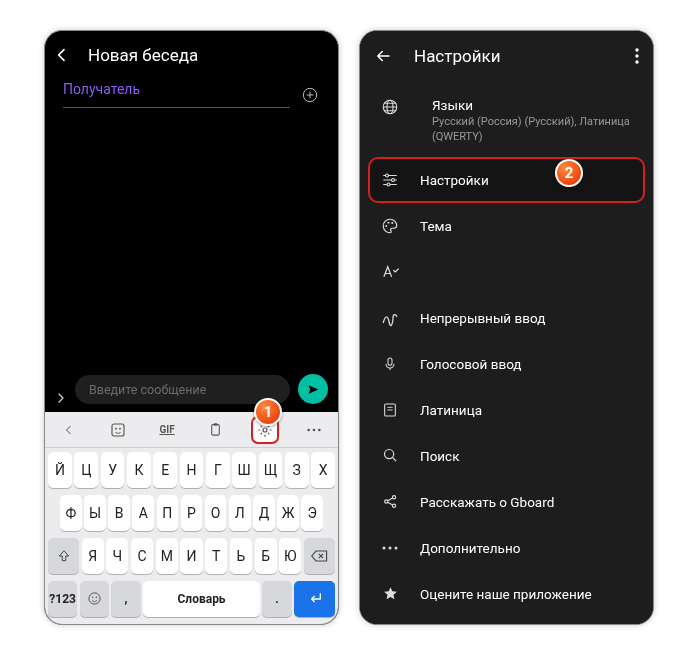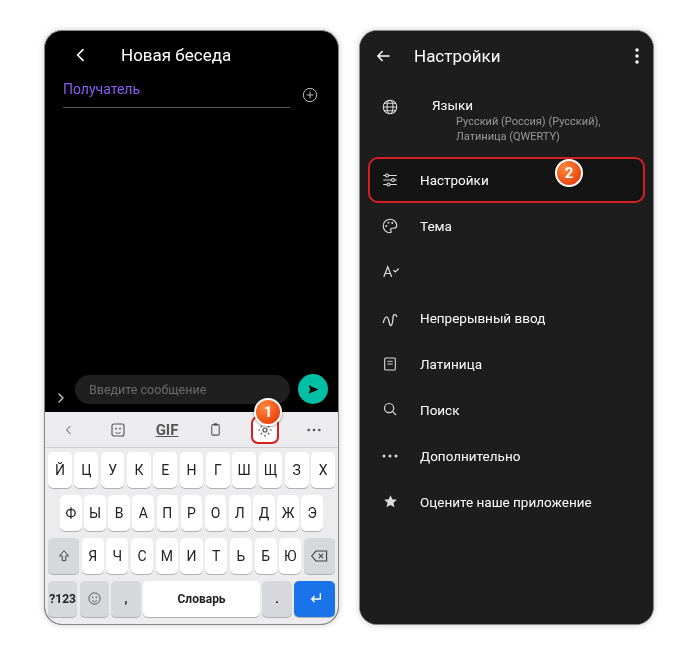--- a/index.html
+++ b/index.html
@@ -22,22 +22,22 @@
     border: 1px solid #888;
     box-shadow: 0 0 6px rgba(0,0,0,0.2);
     display: flex;
     flex-direction: column;
     color: #fff;
   }
   
   .msg-header {
     display: flex;
     align-items: center;
-    padding: 14px 14px 6px 28px;
-    gap: 32px;
+    padding: 14px 14px 6px 9px;
+    gap: 18px;
   }
   .msg-header .back { font-size: 20px; }
   .msg-header .title { font-size: 17px; }
   .recipient-row {
     display: flex;
     align-items: center;
     padding: 10px 18px 4px 18px;
   }
   .recipient-row .placeholder {
     flex: 1;
@@ -87,21 +87,21 @@
     justify-content: space-around;
     height: 36px;
     border-bottom: 1px solid #d0d0d0;
   }
   .kbd-toolbar .tb-item {
     width: 28px; height: 28px;
     display:flex;align-items:center;justify-content:center;
     font-size: 14px;
     color: #555;
   }
-  .kbd-toolbar .gif { font-size: 15px; font-weight: 700; text-decoration: underline; }
+  .kbd-toolbar .gif { font-size: 10px; font-weight: 700; text-decoration: underline; }
   .kbd-toolbar .gear-box {
     border: 2.5px solid #d62020;
     border-radius: 7px;
     background: #fff;
   }
   .kbd-row {
     display: flex;
     justify-content: center;
     gap: 2.5px;
     padding: 3.5px 3px;
@@ -140,21 +140,21 @@
   }
   .s-item {
     display: flex;
     align-items: center;
     gap: 20px;
     padding: 13px 12px;
     font-size: 13.5px;
     border-radius: 10px;
   }
   .s-item.lang { align-items: flex-start; padding-top:10px; padding-bottom:12px;gap:32px;}
-  .s-item.lang .s-sub { color:#999; font-size:11px; line-height:1.35; margin-top:2px;margin-left:24px;}
+  .s-item.lang .s-sub { color:#999; font-size:11px; line-height:1.35; margin-top:2px;}
   .s-item .s-icon {
     width: 20px; height:20px;
     display:flex;align-items:center;justify-content:center;
     color:#ddd;
     flex-shrink: 0;
   }
   .s-item.highlight {
     border: 2.5px solid #d62020;
     background: #141414;
     padding: 11px 10px;
@@ -386,20 +386,29 @@
 
     <div class="s-item">
       <span class="s-icon">
         <svg width="18" height="18" viewBox="0 0 24 24">
             <path d="M3 18c3-10 6-10 8 0s5 0 5-6 4-5 5-2" stroke="#ddd" stroke-width="1.7" fill="none" stroke-linecap="round"></path>
           </svg>
       </span>
       <span>Непрерывный ввод</span>
     </div>
 
+    <div class="s-item">
+      <span class="s-icon">
+        <svg width="16" height="18" viewBox="0 0 24 24">
+            <rect x="9" y="3" width="6" height="11" rx="3" fill="none" stroke="#ddd" stroke-width="1.6"></rect>
+            <path d="M6 12a6 6 0 0012 0M12 18v3" stroke="#ddd" stroke-width="1.6" fill="none"></path>
+          </svg>
+      </span>
+      <span>Голосовой ввод</span>
+    </div>
 
     <div class="s-item">
       <span class="s-icon">
         <svg width="16" height="16" viewBox="0 0 24 24">
             <rect x="4" y="3" width="16" height="18" rx="1.5" fill="none" stroke="#ddd" stroke-width="1.6"></rect>
             <path d="M8 8h8M8 12h8" stroke="#ddd" stroke-width="1.4"></path>
           </svg>
       </span>
       <span>Латиница</span>
     </div>
@@ -407,20 +416,31 @@
     <div class="s-item">
       <span class="s-icon">
         <svg width="17" height="17" viewBox="0 0 24 24">
             <circle cx="10" cy="10" r="6.5" fill="none" stroke="#ddd" stroke-width="1.7"></circle>
             <path d="M15 15l5 5" stroke="#ddd" stroke-width="1.7"></path>
           </svg>
       </span>
       <span>Поиск</span>
     </div>
 
+    <div class="s-item">
+      <span class="s-icon">
+        <svg width="17" height="17" viewBox="0 0 24 24">
+            <circle cx="6" cy="12" r="2.3" fill="none" stroke="#ddd" stroke-width="1.6"></circle>
+            <circle cx="17" cy="6" r="2.3" fill="none" stroke="#ddd" stroke-width="1.6"></circle>
+            <circle cx="17" cy="18" r="2.3" fill="none" stroke="#ddd" stroke-width="1.6"></circle>
+            <path d="M8 11l7-4M8 13l7 4" stroke="#ddd" stroke-width="1.6"></path>
+          </svg>
+      </span>
+      <span>Расскажать о Gboard</span>
+    </div>
 
     <div class="s-item">
       <span class="s-icon">
         <svg width="18" height="6" viewBox="0 0 24 6">
             <circle cx="4" cy="3" r="2" fill="#ddd"></circle>
             <circle cx="12" cy="3" r="2" fill="#ddd"></circle>
             <circle cx="20" cy="3" r="2" fill="#ddd"></circle>
           </svg>
       </span>
       <span>Дополнительно</span>

